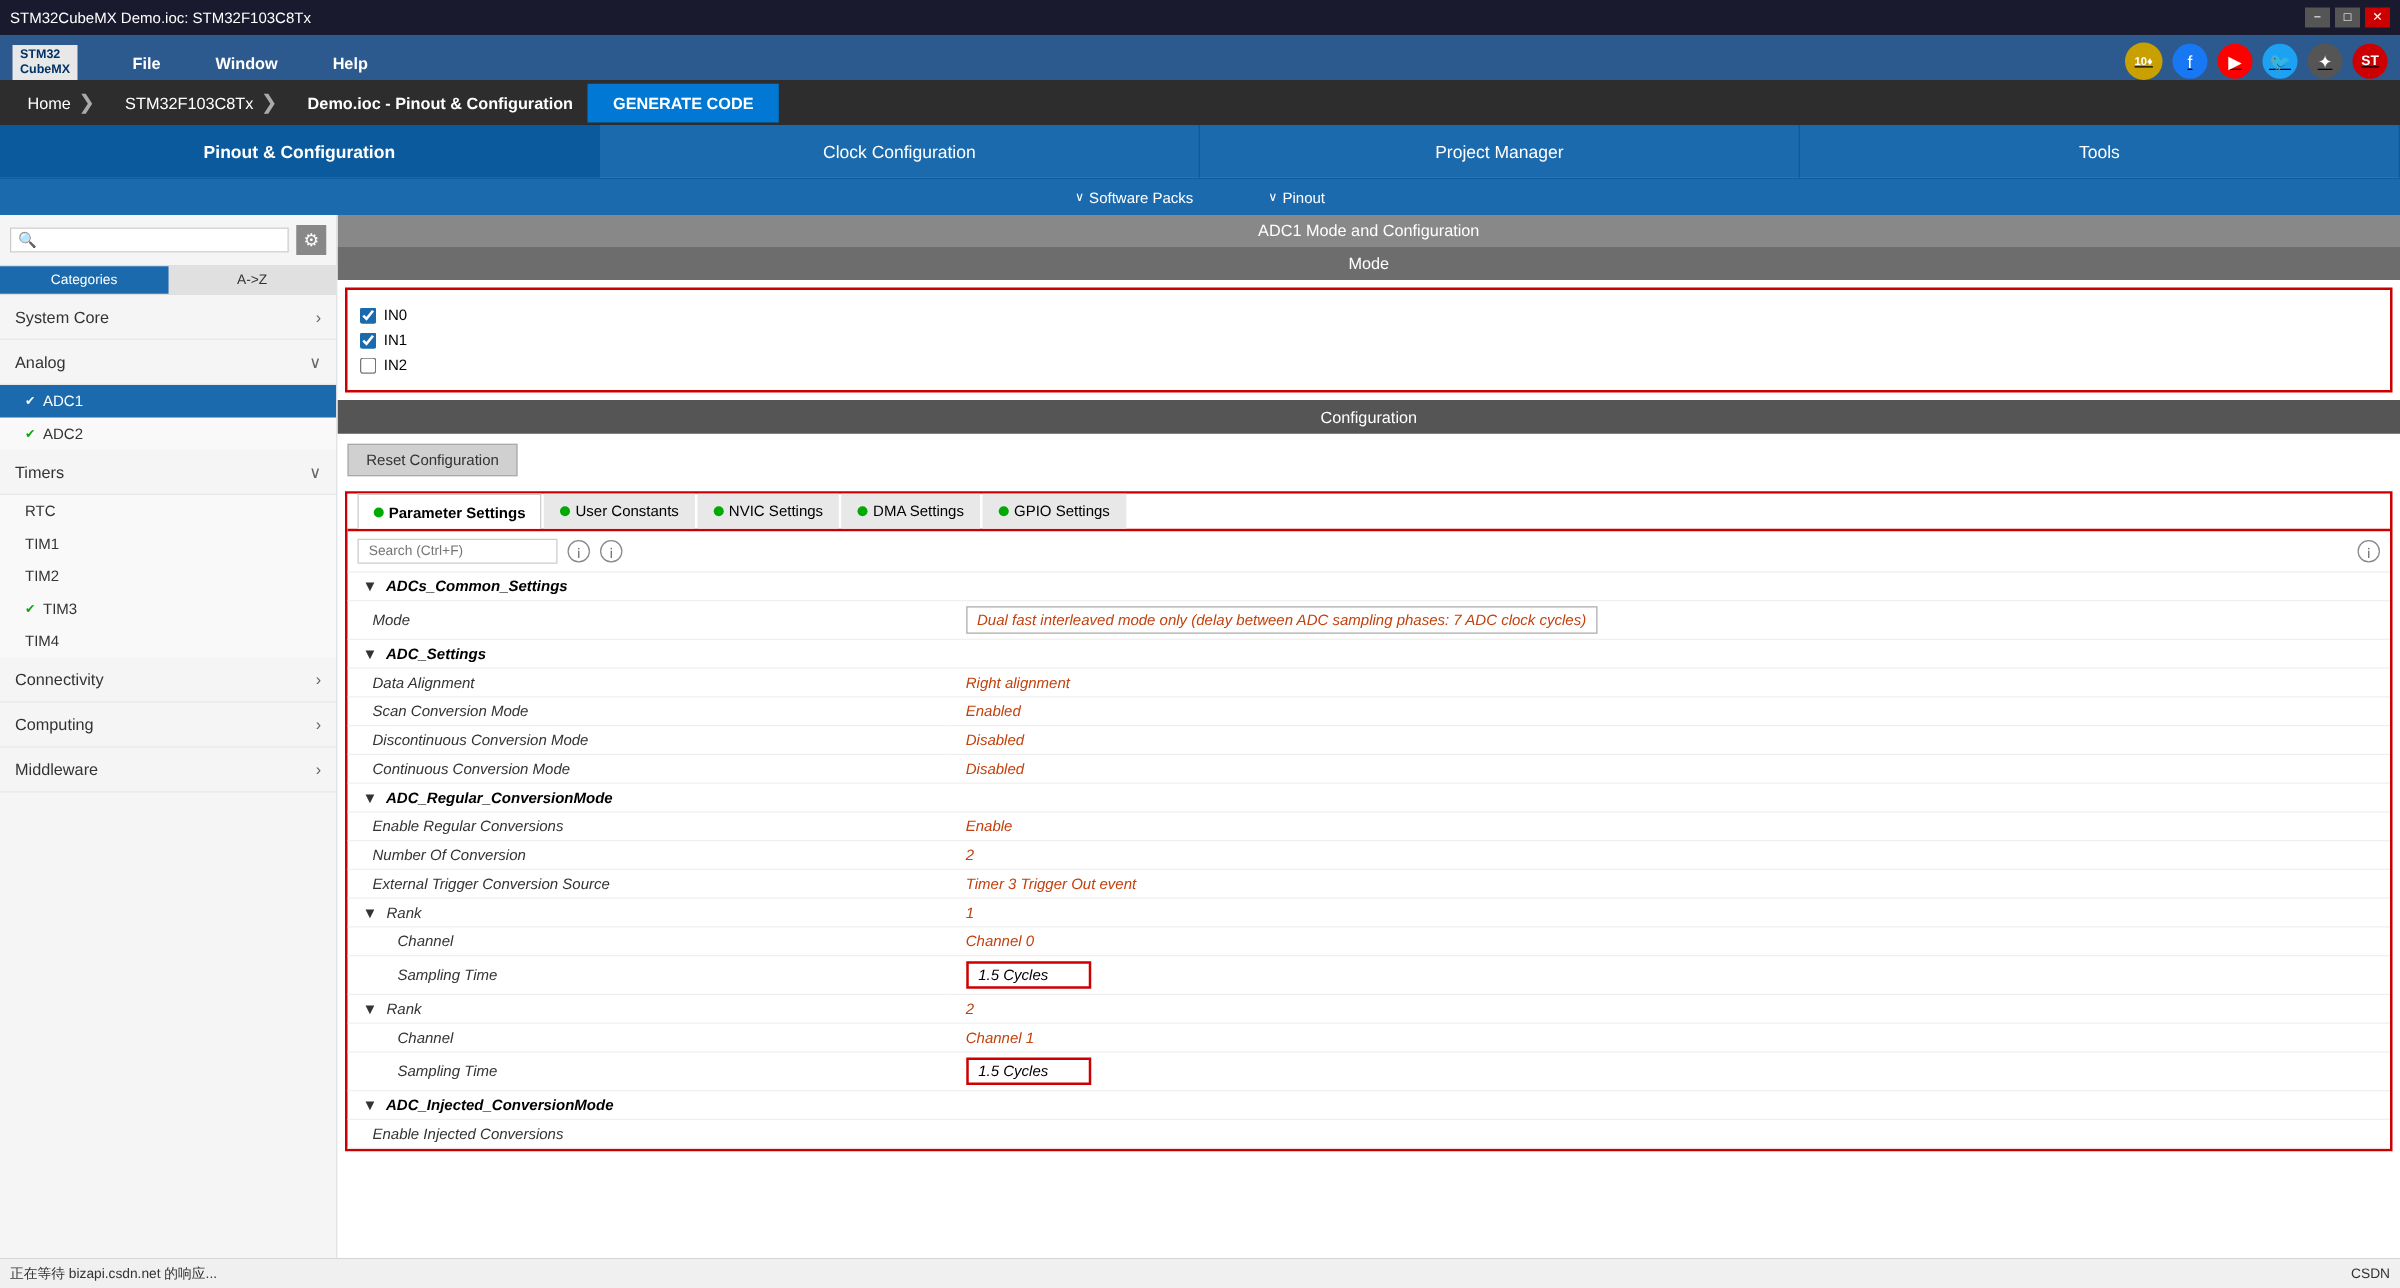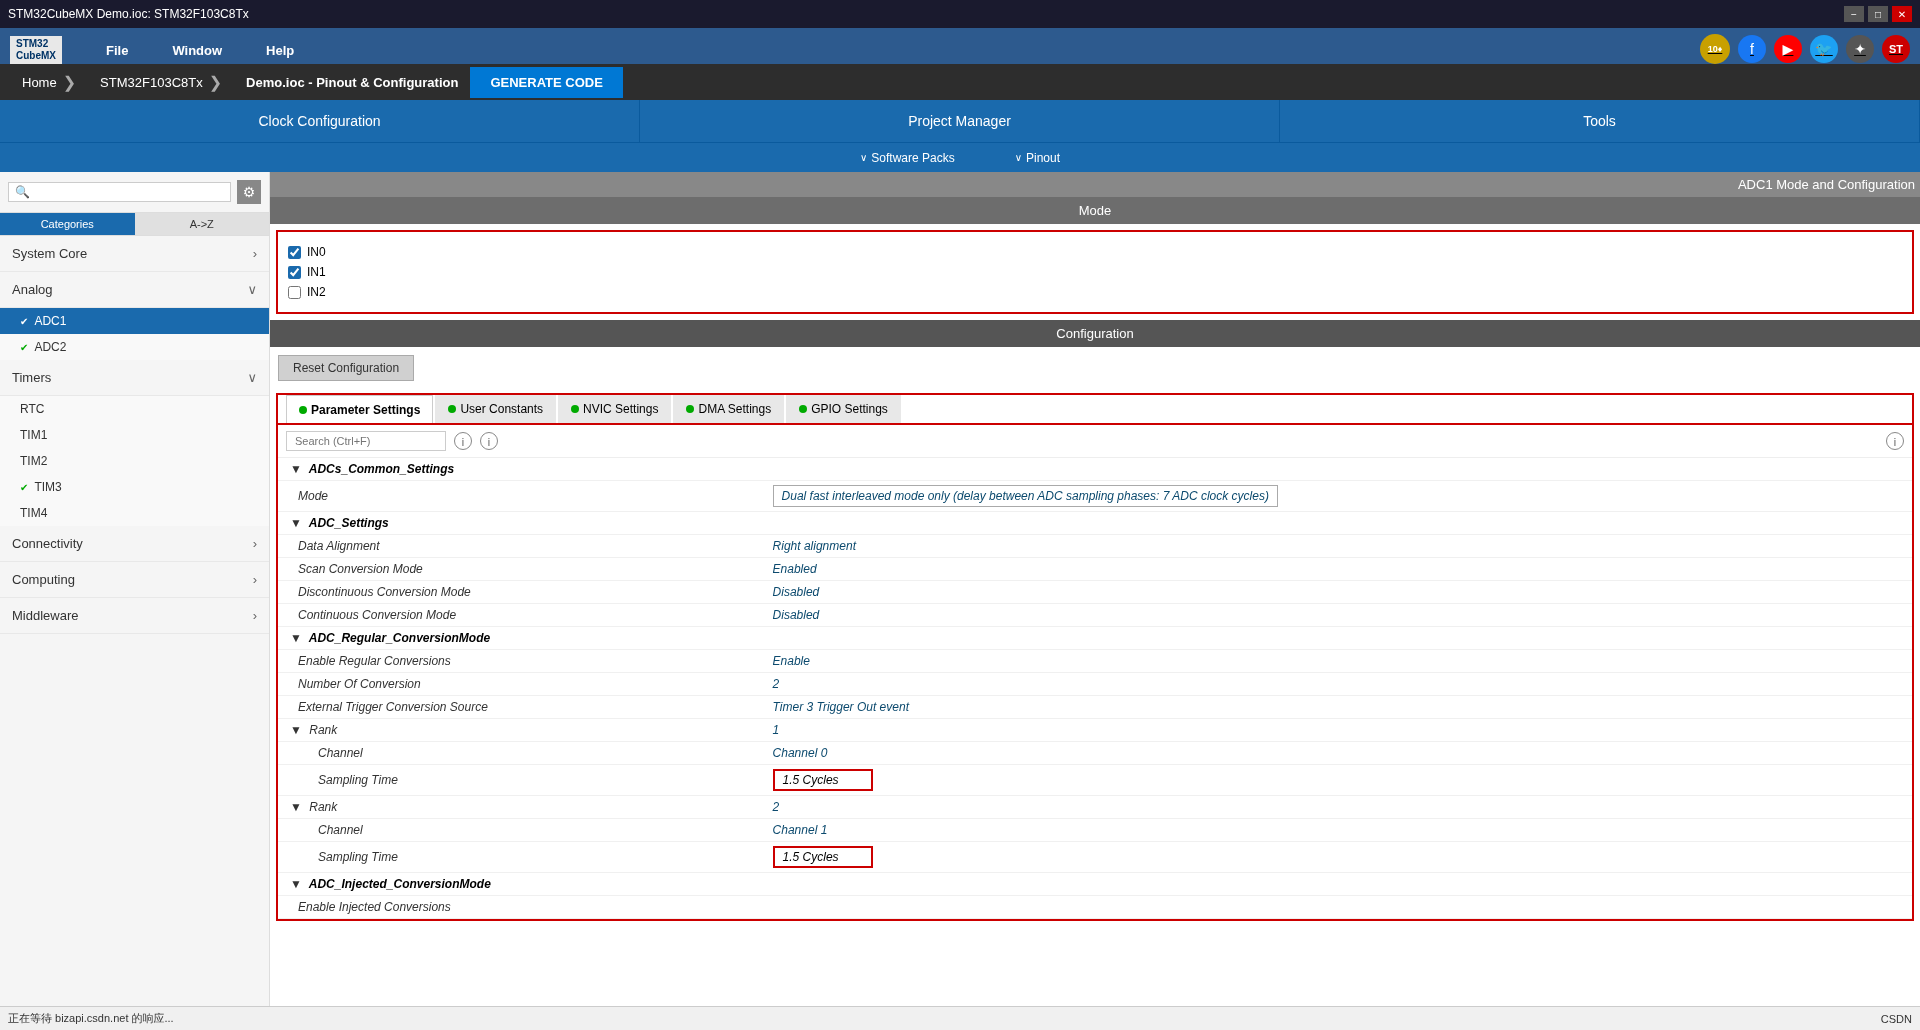--- a/index.html
+++ b/index.html
@@ -339,21 +339,21 @@
       font-style: italic;
     }
     .param-table td {
       padding: 4px 12px;
       font-size: 12px;
       border-bottom: 1px solid #f0f0f0;
       vertical-align: middle;
     }
     .param-table .param-name { color: #333; padding-left: 20px; }
     .param-table .param-name.indent2 { padding-left: 40px; }
-    .param-table .param-value { color: #0c4a6e; }
+    .param-table .param-value { color: #c2410c; }
     .param-table .collapsible td { font-weight: bold; }
 
     
     #main-panel::-webkit-scrollbar { width: 8px; }
     #main-panel::-webkit-scrollbar-track { background: #f0f0f0; }
     #main-panel::-webkit-scrollbar-thumb { background: #1a6aad; }
     #sidebar::-webkit-scrollbar { width: 6px; }
     #sidebar::-webkit-scrollbar-track { background: #f0f0f0; }
     #sidebar::-webkit-scrollbar-thumb { background: #aaa; }
 
@@ -370,21 +370,21 @@
       justify-content: space-between;
       position: fixed;
       bottom: 0;
       left: 0;
       right: 0;
     }
 
     .adc1-header-bar {
       background: #888;
       color: white;
-      text-align: right;
+      text-align: center;
       padding: 5px;
       font-size: 13px;
     }
 
     .config-outer-border {
       border: 2px solid #cc0000;
       margin: 4px 6px;
     }
   </style>
 </head>
@@ -436,20 +436,21 @@
       <span class="arrow">❯</span>
     </div>
     <div class="bc-item active">
       <span>Demo.ioc - Pinout &amp; Configuration</span>
     </div>
   </div>
   <button class="generate-btn">GENERATE CODE</button>
 </div>
 
 <div id="main-tabs">
+  <div class="tab active">Pinout &amp; Configuration</div>
   <div class="tab">Clock Configuration</div>
   <div class="tab">Project Manager</div>
   <div class="tab">Tools</div>
 </div>
 
 <div id="sub-nav">
   <div class="sub-item">
     <span class="arrow">∨</span>
     <span>Software Packs</span>
   </div>

